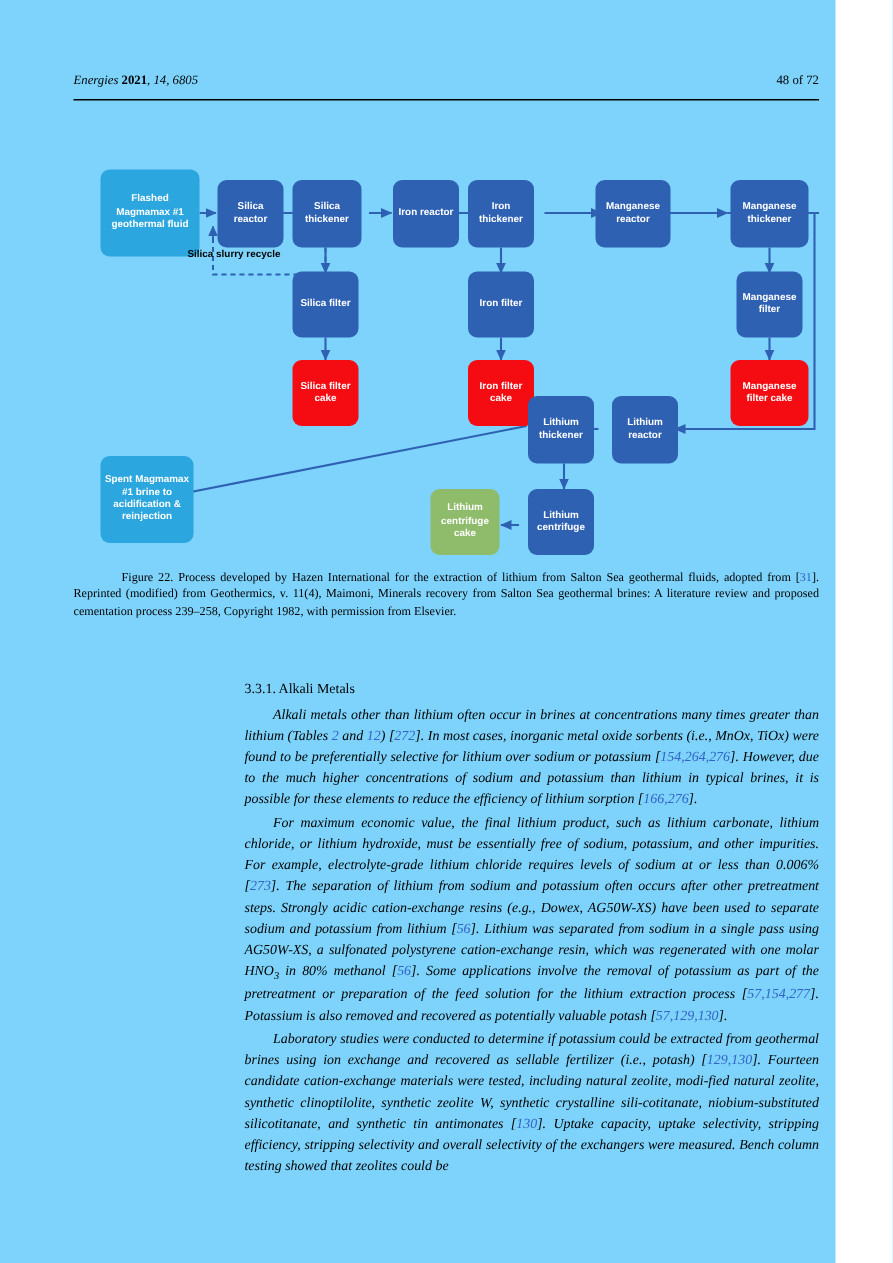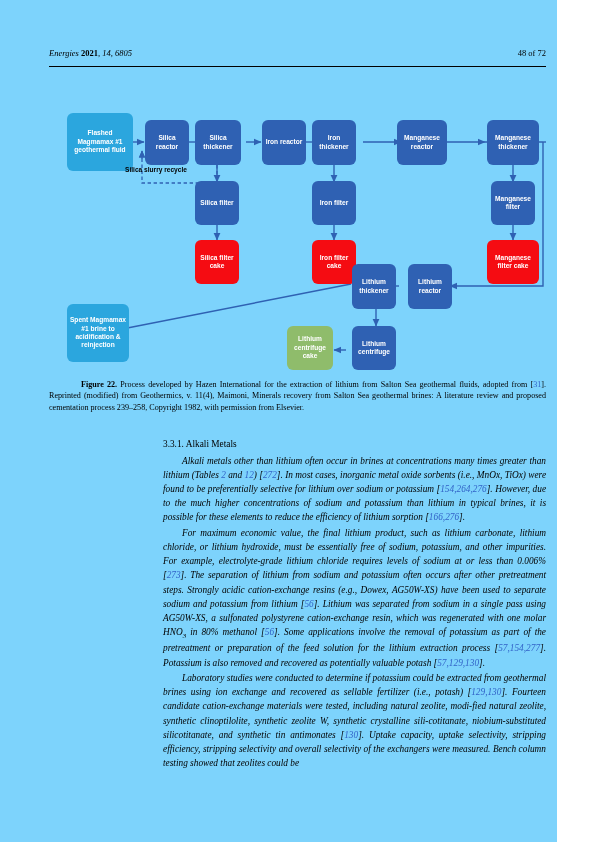--- a/index.html
+++ b/index.html
@@ -92,28 +92,28 @@
   
   .caption {
     position: absolute;
     left: 49px;
     top: 379px;
     width: 497px;
     font-size: 8.1px;
     line-height: 1.42;
     text-align: justify;
   }
-  .caption b { font-weight: bold; padding-left: 32px; }
+  .caption b { font-weight: normal; padding-left: 32px; }
   .cref { color: #3264c8; font-family: Liberation Serif, serif; }
 
   
   .body {
     position: absolute;
     left: 163px;
-    top: 438px;
+    top: 454px;
     width: 383px;
   }
   .sechead {
     font-size: 9.3px;
     line-height: 1.5;
     margin: 0 0 2px 0;
   }
   .para {
     font-size: 9.3px;
     line-height: 1.52;

